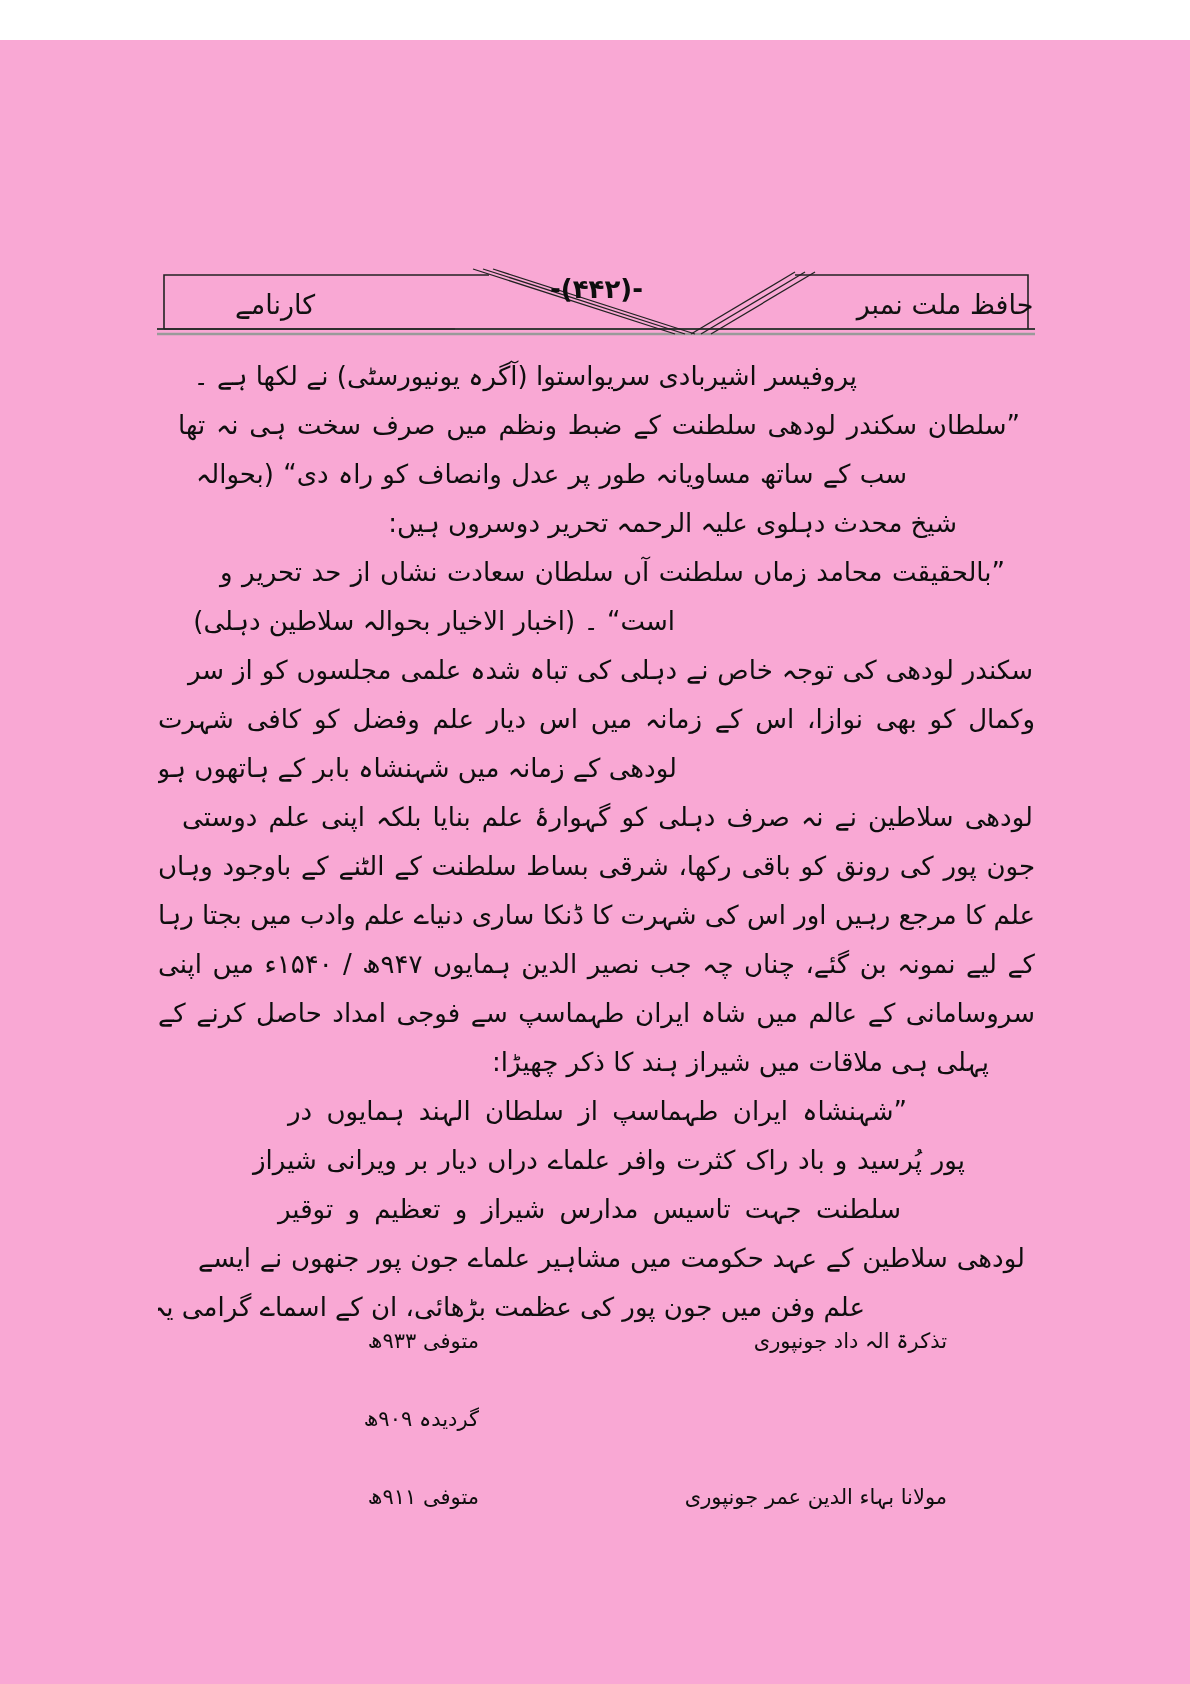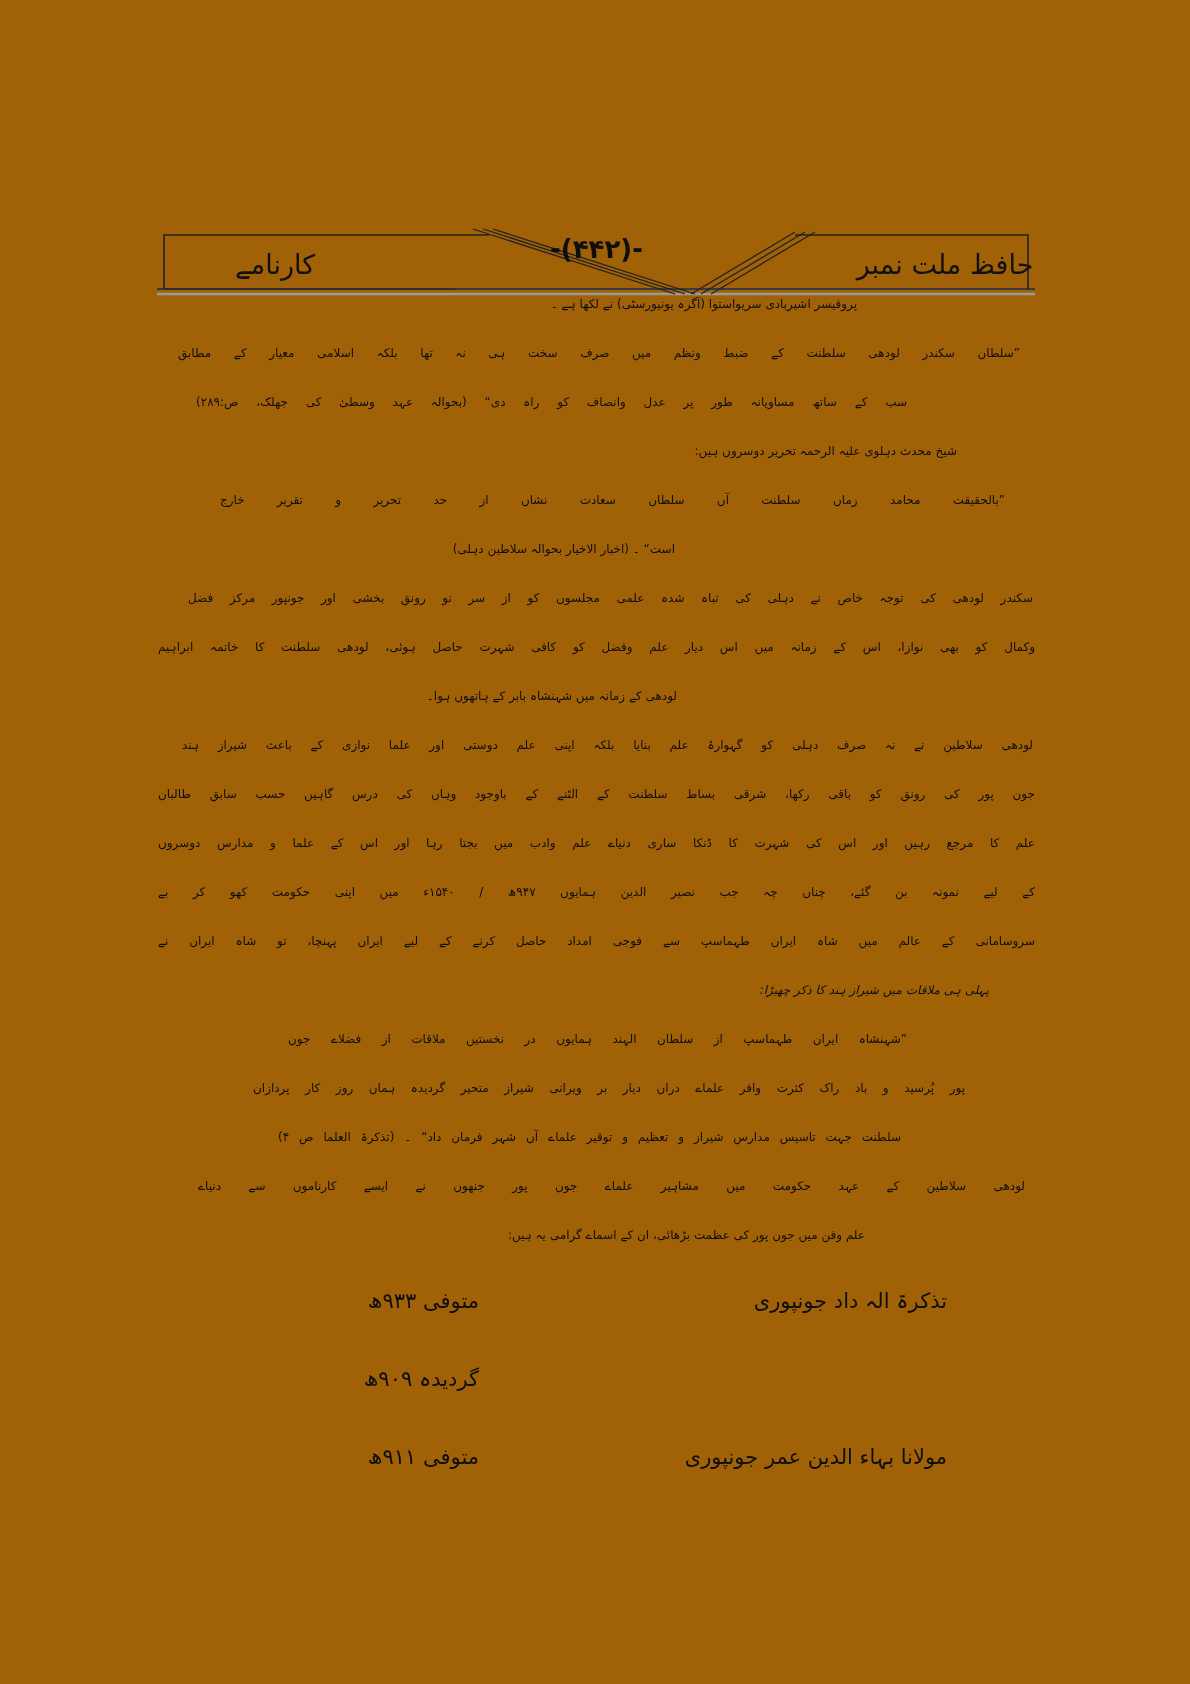--- a/index.html
+++ b/index.html
@@ -1,46 +1,46 @@
 <!DOCTYPE html>
 <html lang="ur"><head>
 <meta charset="utf-8">
 <style>
   html,body{margin:0;padding:0;}
   body{
     width:1190px;height:1684px;background:#ffffff;position:relative;
     font-family:"DejaVu Sans",sans-serif;color:#0e0e0e;overflow:hidden;
   }
-  .page{position:absolute;inset:0;background:#a16207;}
+  .page{position:absolute;inset:0;background:#f9a8d4;margin-top:40px;}
   
   .header-svg{position:absolute;left:155px;top:224px;width:882px;height:78px;}
   .page-number{
     position:absolute;left:158px;top:234px;width:877px;text-align:center;
     font-size:26px;font-weight:bold;direction:rtl;letter-spacing:1px;
   }
   
   .body-col{
-    position:absolute;left:158px;top:280px;width:877px;direction:rtl;
-    font-size:12px;
+    position:absolute;left:158px;top:312px;width:877px;direction:rtl;
+    font-size:26px;
   }
   .line{height:49px;line-height:49px;white-space:nowrap;overflow:hidden;}
   .j{text-align:justify;text-align-last:justify;white-space:normal;}
   .r{text-align:right;}
   
   .l1{padding-right:178px;}
   .l2{padding-right:15px;padding-left:20px;}
   .l3{padding-right:128px;padding-left:38px;}
   .l4{padding-right:78px;}
   .l5{padding-right:30px;padding-left:62px;}
   .l6{padding-right:360px;}
   .l7{padding-right:2px;padding-left:30px;}
   .l8{padding:0;}
   .l9{padding-right:358px;}
   .l10{padding-right:2px;padding-left:24px;}
-  .l15{padding-right:46px;font-style:italic;}
+  .l15{padding-right:46px;}
   .l16{padding-right:128px;padding-left:130px;}
   .l17{padding-right:70px;padding-left:95px;}
   .l18{padding-right:134px;padding-left:120px;}
   .l19{padding-right:10px;padding-left:40px;}
   .l20{padding-right:170px;}
   
   .scholars{position:absolute;left:158px;top:1262px;width:877px;direction:rtl;font-size:21px;}
   .scholar-row{position:relative;height:78px;line-height:78px;}
   .scholar-name{position:absolute;right:88px;white-space:nowrap;}
   .scholar-died{position:absolute;right:556px;white-space:nowrap;text-align:center;}

